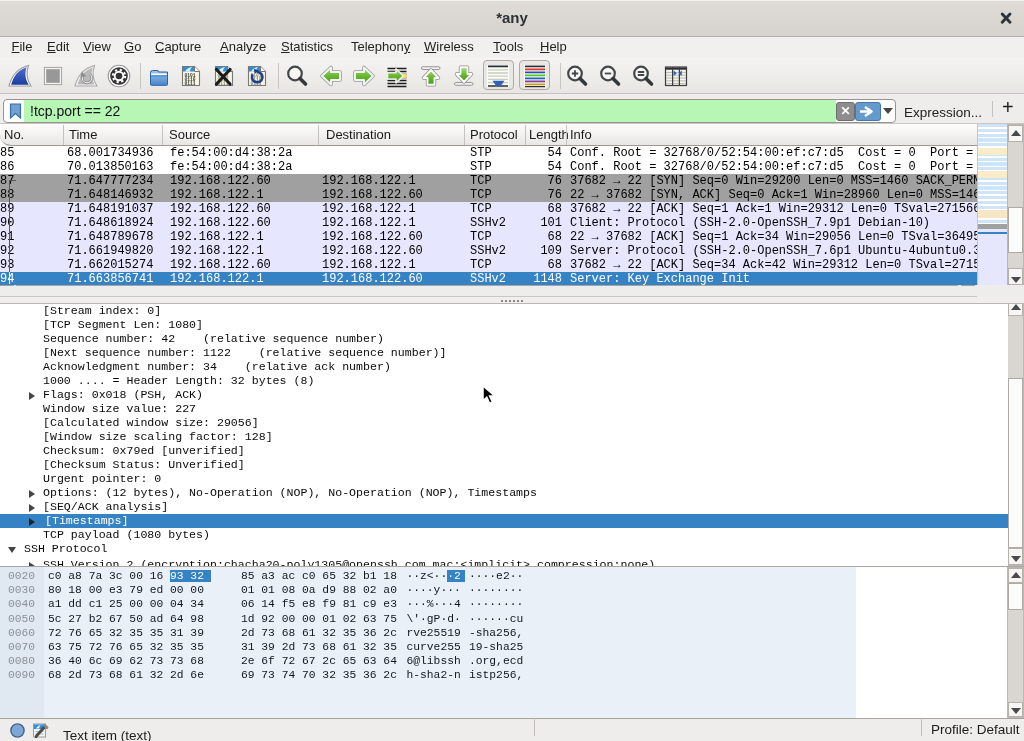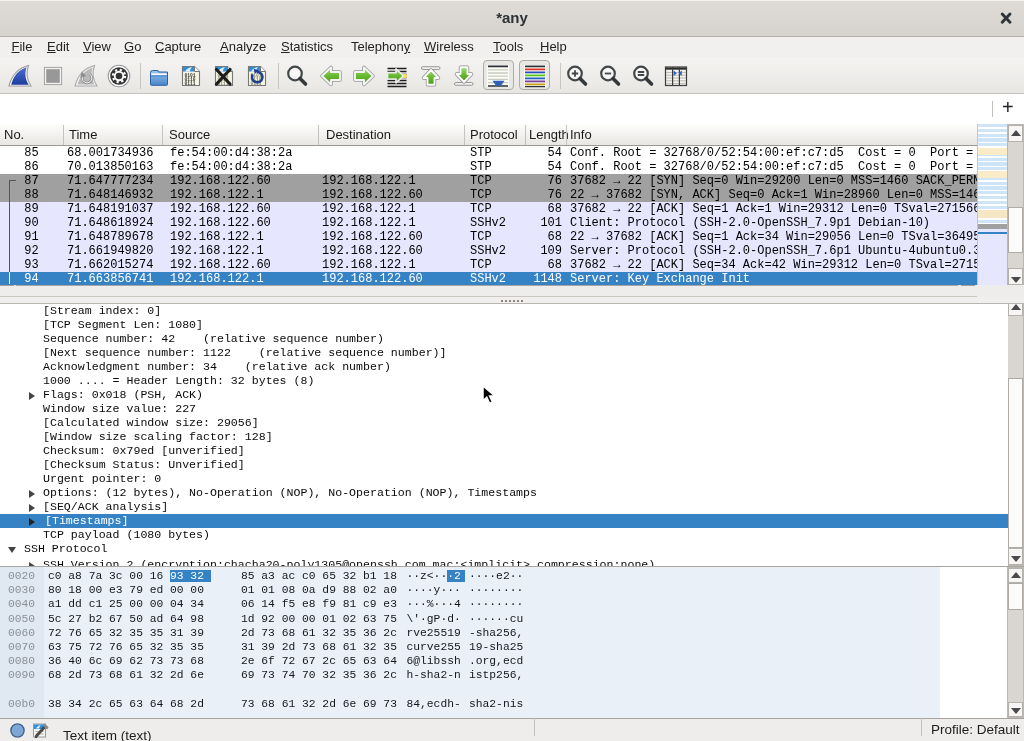--- a/index.html
+++ b/index.html
@@ -25,43 +25,43 @@
 #finput{left:3px;top:5px;width:891px;height:22px;border:1px solid #98948d;border-radius:4px;background:#fff;overflow:hidden;}
 #fgreen{left:20px;top:0;width:812px;height:22px;background:#b6f7b6;}
 #ftext{left:26px;top:3px;font-size:14px;font-family:"Liberation Sans",sans-serif;color:#111;}
 #fclear{left:832px;top:2px;width:17px;height:17px;background:#8d8d8d;border:1px solid #6c6c6c;border-radius:3px;color:#fff;font-size:12px;font-weight:bold;text-align:center;line-height:16px;}
 #fapply{left:851px;top:2px;width:24px;height:17px;background:#6699cc;border:1px solid #4477aa;border-radius:3px;}
 #fdrop{left:879px;top:8px;width:0;height:0;border-left:5px solid transparent;border-right:5px solid transparent;border-top:6px solid #444;}
 #fexpr{left:904px;top:11px;font-size:13.5px;color:#222;}
 #fsep{left:992px;top:101px;width:1px;height:16px;background:#c4c1bd;}
 #fplus{left:1002px;top:96px;font-size:20px;font-weight:400;color:#222;}
 
-#plheader{left:0;top:124px;width:1024px;height:22px;background:linear-gradient(#fdfdfc,#e9e7e4);border-bottom:1px solid #9c9995;box-sizing:border-box;}
+#plheader{left:0;top:124px;width:1024px;height:22px;background:linear-gradient(#fdfdfc,#e9e7e4);border-bottom:1px solid #9c9995;box-sizing:border-box;border-radius:11px;}
 .hcol{position:absolute;top:3px;font-size:13px;color:#1b1b1b;}
 .hline{position:absolute;top:1px;height:20px;width:1px;background:#c6c3bf;}
 .prow{position:absolute;left:0;width:977px;height:14px;font-family:"Liberation Mono",monospace;font-size:12px;line-height:14px;white-space:pre;overflow:hidden;}
 .prow span{position:absolute;top:0;}
-.c-no{left:0;width:63px;text-align:center;}
+.c-no{left:0;width:63px;text-align:left;}
 .c-time{left:67px;}
 .c-src{left:170px;}
 .c-dst{left:322px;}
 .c-proto{left:470px;}
 .c-len{left:499px;width:63px;text-align:right;}
 .c-info{left:570px;width:407px;overflow:hidden;}
 
 .sbtrack{position:absolute;background:#d9d6d2;border:1px solid #bbb8b4;box-sizing:border-box;}
 .sbthumb{position:absolute;background:#fbfbfa;border:1px solid #aeaba7;box-sizing:border-box;}
 .sbbtn{position:absolute;background:#f7f6f5;border:1px solid #b5b2ae;box-sizing:border-box;}
 .arrow{position:absolute;width:0;height:0;}
 
 #details{left:0;top:304px;width:1008px;height:262px;background:#fff;overflow:hidden;}
 .drow{position:absolute;width:1008px;height:14px;font-family:"Liberation Mono",monospace;font-size:11.6px;line-height:14px;white-space:pre;color:#0a0a0a;}
 .tri{position:absolute;width:0;height:0;}
 
-#hexpane{left:0;top:567px;width:940px;height:151px;background:#e9f0f8;overflow:hidden;}
+#hexpane{left:0;top:567px;width:856px;height:151px;background:#e9f0f8;overflow:hidden;}
 .xrow{position:absolute;left:0;width:1008px;height:14.2px;font-family:"Liberation Mono",monospace;font-size:11.3px;line-height:14px;white-space:pre;color:#14181c;}
 .xoff{position:absolute;left:8px;color:#8a9199;}
 .xh1{position:absolute;left:48px;}
 .xh2{position:absolute;left:241px;}
 .xa1{position:absolute;left:406.5px;}
 .xa2{position:absolute;left:469px;}
 
 #statusbar{left:0;top:718px;width:1024px;height:23px;background:#efedeb;border-top:1px solid #a8a5a1;box-sizing:border-box;}
 .stext{position:absolute;top:8px;font-size:13.5px;color:#1d1d1d;}
 .ssep{position:absolute;top:5px;width:1px;height:18px;background:#c4c1bd;}
@@ -250,20 +250,35 @@
     <g transform="translate(664,6)">
       <rect x="1.5" y="3" width="21" height="18.5" fill="#f4f3ee" stroke="#3c3c3c" stroke-width="1.2"></rect>
       <rect x="2" y="3.5" width="20" height="2.2" fill="#2e2e2e"></rect>
       <path d="M2,8.4 h20 M2,11.2 h20 M2,14 h20 M2,16.8 h20 M2,19.6 h20" stroke="#b9b8b0" stroke-width="1"></path>
       <path d="M8.6,3 v18.5 M15.4,3 v18.5" stroke="#3c3c3c" stroke-width="1.2"></path>
       <path d="M9.6,6.6 l3.2,2.7 l-3.2,2.7 z" fill="#2f62c4"></path>
       <path d="M14.4,6.6 l-3.2,2.7 l3.2,2.7 z" fill="#2f62c4" transform="translate(3.4,0)"></path>
     </g>
   </svg>
 
+  <div class="abs" id="filterbar">
+    <div class="abs" id="finput">
+      <div class="abs" id="fgreen"></div>
+      <svg class="abs" style="left:5px;top:3px" width="13" height="16">
+        <path d="M1.5,1 h10 v14 l-5,-4.5 l-5,4.5 z" fill="#6fa1d2" stroke="#3a6ea5" stroke-width="1.2"></path>
+      </svg>
+      <div class="abs" id="ftext">!tcp.port == 22</div>
+      <div class="abs" id="fclear">✕</div>
+      <div class="abs" id="fapply"><svg width="24" height="17">
+            <path d="M4,8.5 h9 M9,4 l6.5,4.5 l-6.5,4.5" fill="none" stroke="#fff" stroke-width="2.6" stroke-linejoin="round"></path>
+          </svg></div>
+      <div class="abs" id="fdrop"></div>
+    </div>
+    <div class="abs" id="fexpr">Expression...</div>
+  </div>
   <div class="abs" id="fsep"></div>
   <div class="abs" id="fplus">+</div>
 
   <div class="abs" id="plheader">
     <span class="hcol" style="left:4px">No.</span>
     <span class="hcol" style="left:69px">Time</span>
     <span class="hcol" style="left:169px">Source</span>
     <span class="hcol" style="left:326px">Destination</span>
     <span class="hcol" style="left:470px">Protocol</span>
     <span class="hcol" style="left:529px">Length</span>
@@ -395,21 +410,20 @@
   <div class="abs" id="hexpane">
     <div class="abs" style="left:0;top:0;width:44px;height:151px;background:#e0e8f1;"></div>
     <div class="xrow" style="top:2px"><span class="xoff">0020</span><span class="xh1">c0 a8 7a 3c 00 16 <span style="background:#3583c5;color:#fff">93 32 </span></span><span class="xh2">85 a3 ac c0 65 32 b1 18</span><span class="xa1">··z&lt;··<span style="background:#3583c5;color:#fff;padding-right:4px">·2</span></span><span class="xa2">····e2··</span></div>
     <div class="xrow" style="top:16.2px"><span class="xoff">0030</span><span class="xh1">80 18 00 e3 79 ed 00 00</span><span class="xh2">01 01 08 0a d9 88 02 a0</span><span class="xa1">····y···</span><span class="xa2">········</span></div>
     <div class="xrow" style="top:30.4px"><span class="xoff">0040</span><span class="xh1">a1 dd c1 25 00 00 04 34</span><span class="xh2">06 14 f5 e8 f9 81 c9 e3</span><span class="xa1">···%···4</span><span class="xa2">········</span></div>
     <div class="xrow" style="top:44.6px"><span class="xoff">0050</span><span class="xh1">5c 27 b2 67 50 ad 64 98</span><span class="xh2">1d 92 00 00 01 02 63 75</span><span class="xa1">\'·gP·d·</span><span class="xa2">······cu</span></div>
     <div class="xrow" style="top:58.8px"><span class="xoff">0060</span><span class="xh1">72 76 65 32 35 35 31 39</span><span class="xh2">2d 73 68 61 32 35 36 2c</span><span class="xa1">rve25519</span><span class="xa2">-sha256,</span></div>
     <div class="xrow" style="top:73px"><span class="xoff">0070</span><span class="xh1">63 75 72 76 65 32 35 35</span><span class="xh2">31 39 2d 73 68 61 32 35</span><span class="xa1">curve255</span><span class="xa2">19-sha25</span></div>
     <div class="xrow" style="top:87.2px"><span class="xoff">0080</span><span class="xh1">36 40 6c 69 62 73 73 68</span><span class="xh2">2e 6f 72 67 2c 65 63 64</span><span class="xa1">6@libssh</span><span class="xa2">.org,ecd</span></div>
     <div class="xrow" style="top:101.4px"><span class="xoff">0090</span><span class="xh1">68 2d 73 68 61 32 2d 6e</span><span class="xh2">69 73 74 70 32 35 36 2c</span><span class="xa1">h-sha2-n</span><span class="xa2">istp256,</span></div>
-    <div class="xrow" style="top:129.8px"><span class="xoff">00b0</span><span class="xh1">38 34 2c 65 63 64 68 2d</span><span class="xh2">73 68 61 32 2d 6e 69 73</span><span class="xa1">84,ecdh-</span><span class="xa2">sha2-nis</span></div>
   </div>
 
   <div class="abs" id="statusbar"></div>
   <svg id="statusicons" class="abs" style="left:0;top:713px" width="120" height="28">
     <circle cx="17.5" cy="17.5" r="6.6" fill="#7ea7d8" stroke="#41618a" stroke-width="1.4"></circle>
     <rect x="33.5" y="11" width="12" height="13" fill="#f6f6f0" stroke="#9a9a98" stroke-width="1"></rect>
     <rect x="34" y="11.5" width="11" height="4.5" fill="#2e8fd8"></rect>
     <path d="M36,15.5 c1,-2 2.6,-3.2 4.8,-3.6 c-1.1,1.1 -1.5,2.2 -1.5,3.6 z" fill="#fff" fill-opacity="0.85"></path>
     <path d="M35.5,18.5 h8 M35.5,21 h8" stroke="#b5b5b2" stroke-width="1"></path>
     <path d="M36.2,23.2 L45.2,13.2" stroke="#4a4a4a" stroke-width="2.8" stroke-linecap="round"></path>

